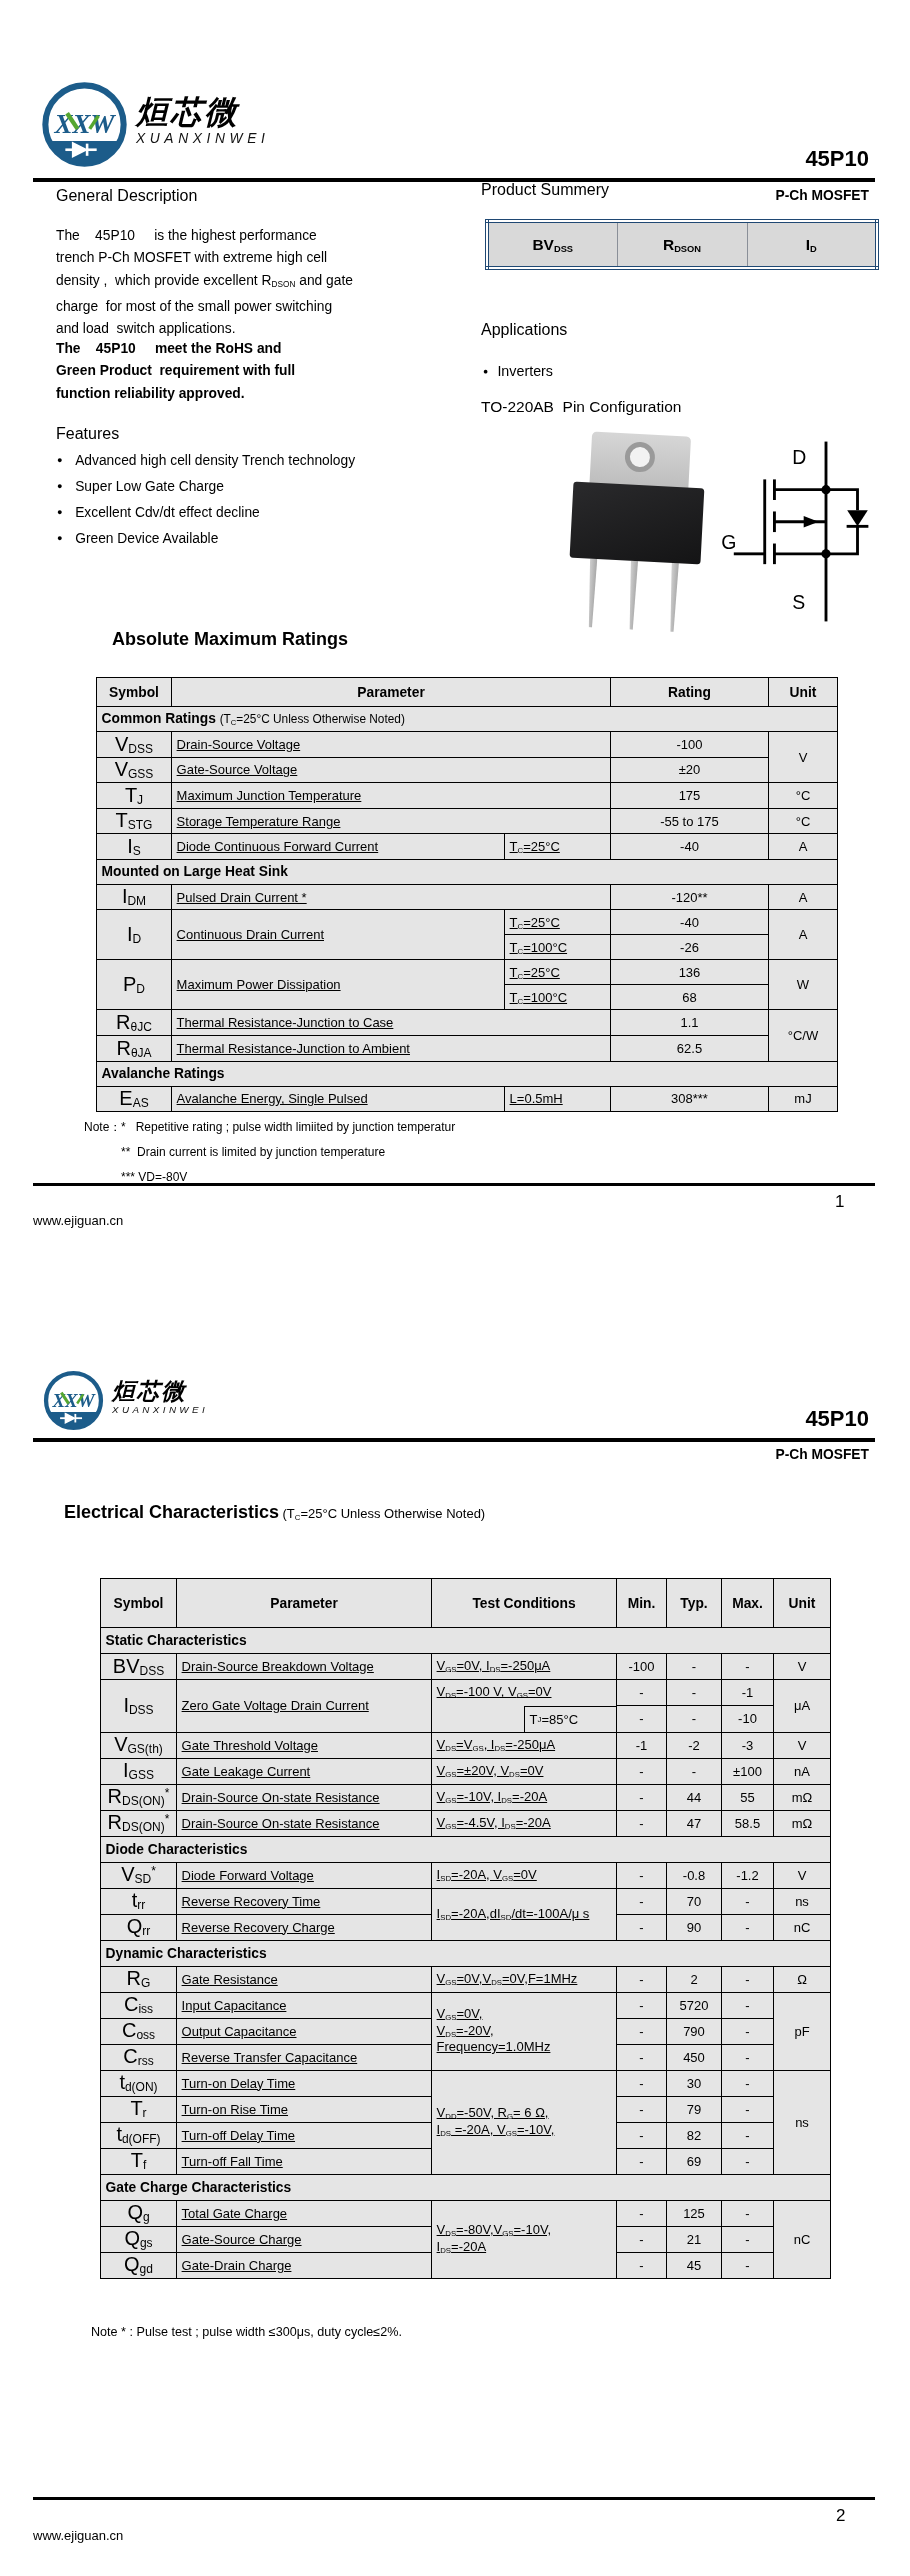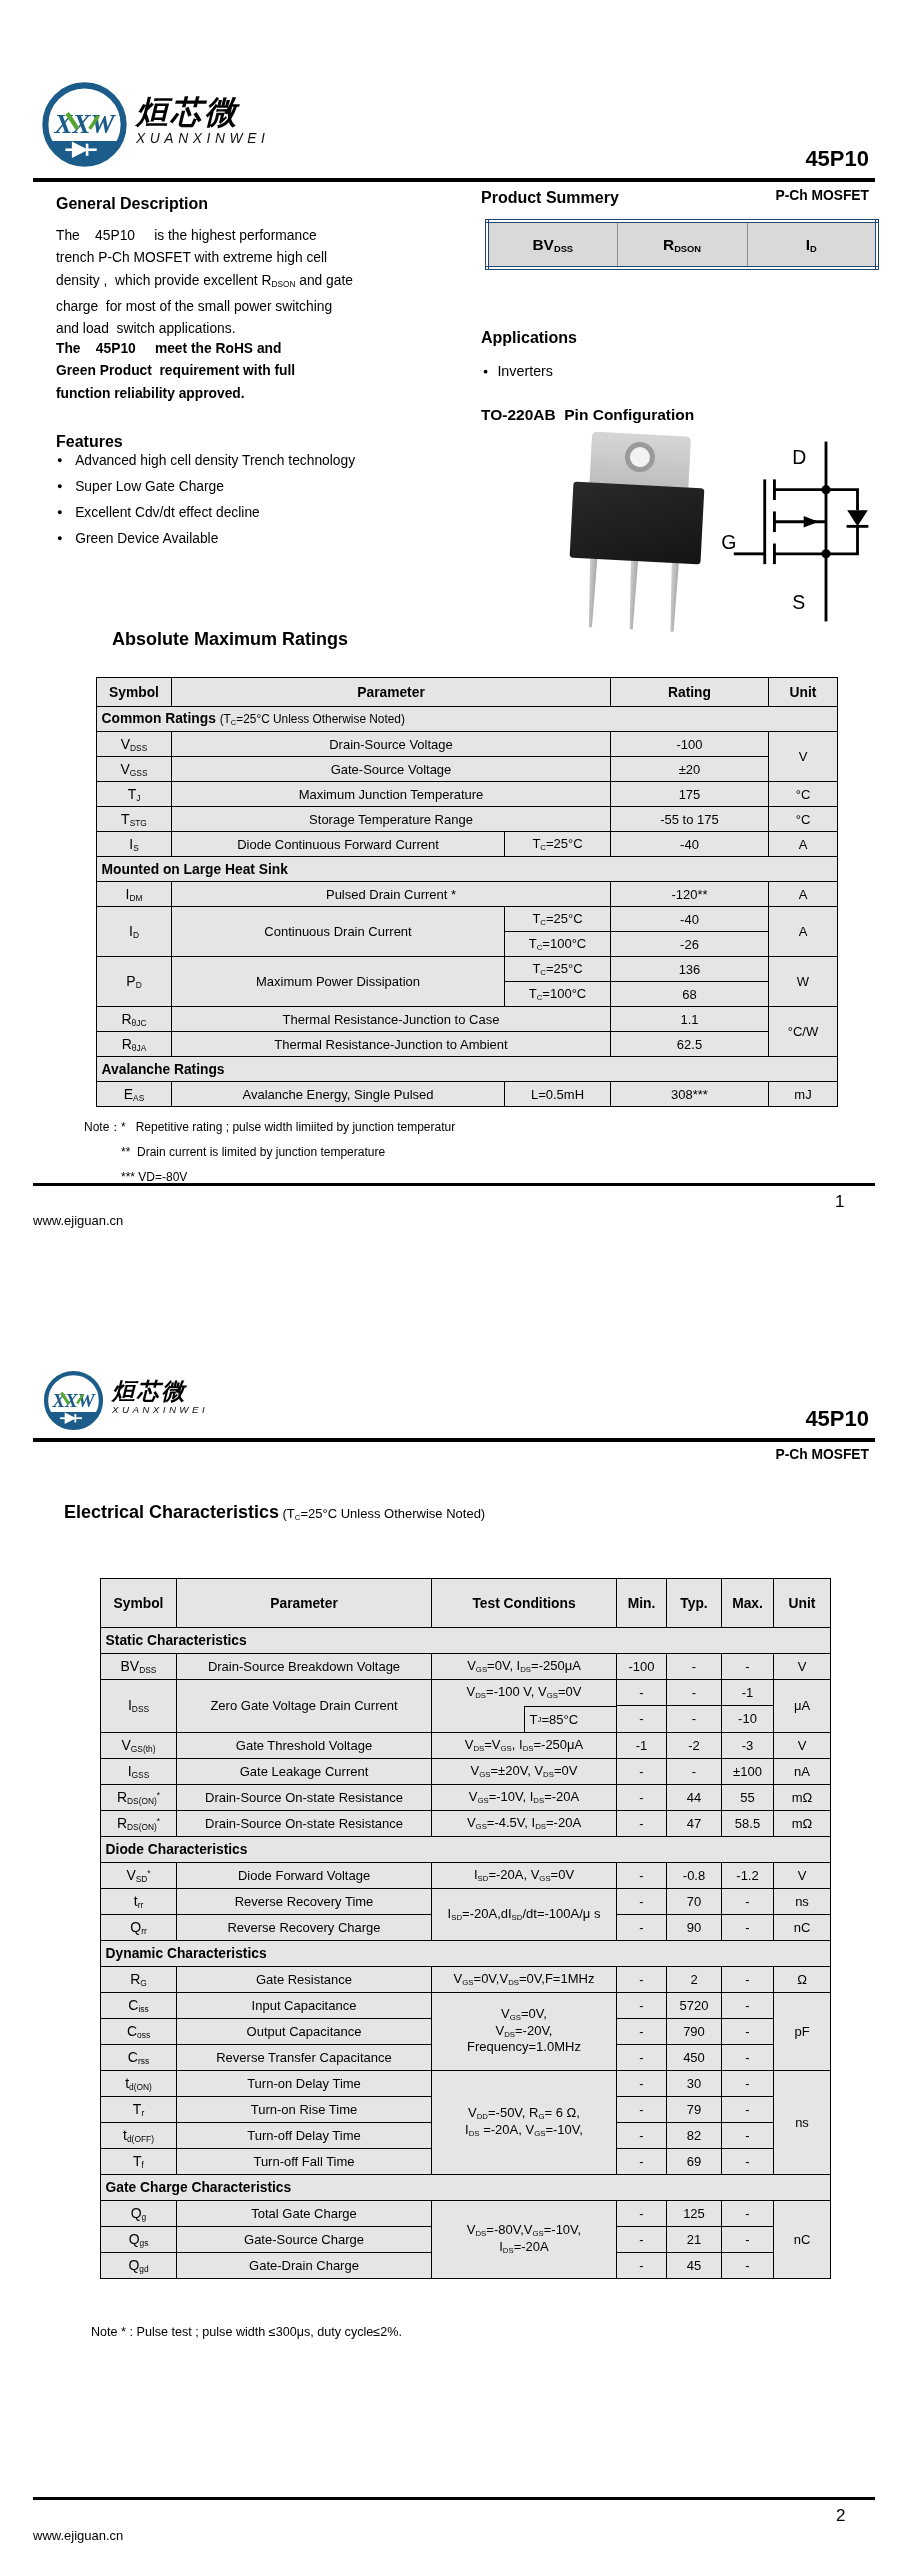--- a/index.html
+++ b/index.html
@@ -13,21 +13,21 @@
   .logo .ltxt{margin-left:8px;}
   .lg1 .cn{font-size:32px;font-weight:bold;line-height:1.05;margin-top:15px;letter-spacing:2.3px;}
   .lg1 .en{font-size:13.8px;letter-spacing:4.6px;margin-top:1.1px;color:#111;}
   .lg2 .cn{font-size:23px;font-weight:bold;line-height:1.05;margin-top:9.2px;letter-spacing:1.7px;}
   .lg2 .en{font-size:9.8px;letter-spacing:3.4px;margin-top:0.6px;color:#111;}
   .partno{font-size:22px;font-weight:bold;}
   .rule{background:#000;height:4px;}
   .subtitle{font-size:13.8px;font-weight:bold;}
 
   .h1{font-size:18px;font-weight:bold;}
-  .h2{font-size:16px;font-weight:bold;white-space:pre-wrap;margin-top:8px;}
+  .h2{font-size:16px;font-weight:normal;white-space:pre-wrap;}
   .para{font-size:13.8px;line-height:22.4px;white-space:pre-wrap;}
   .feat-row{display:flex;align-items:baseline;height:26px;font-size:13.8px;}
   .feat-row .bul{font-size:9.2px;margin-right:12.6px;position:relative;top:-1.7px;}
   .app-row{display:flex;align-items:baseline;font-size:14.3px;}
   .app-row .bul{font-size:8.6px;margin-right:9.2px;position:relative;top:-1.7px;}
 
   
   .pstable{border-collapse:collapse;table-layout:fixed;border:4px double #1F4873;width:394px;}
   .pstable td{text-align:center;font-size:15.5px;overflow:hidden;}
   .pstable .hd td{background:#D9D9D9;font-weight:bold;height:41px;border-bottom:3.4px double #1F4873;}
@@ -38,22 +38,22 @@
   .dtable{border-collapse:collapse;table-layout:fixed;border:1.7px solid #000;background:#e5e5e5;}
   .dtable td{border:1.1px solid #000;font-size:13px;padding:0.6px 4.6px;overflow:hidden;vertical-align:middle;}
   .dtable tr{height:25px;}
   .ec tr{height:26px;}
   .dtable tr.hrow{height:29px;}
   .ec tr.hrow{height:49px;}
   .dtable .hrow td{font-weight:bold;text-align:center;border-bottom:1.7px solid #000;font-size:13.8px;}
   .dtable tr.sec td{border-top:1.7px solid #000;border-bottom:1.7px solid #000;font-weight:bold;
                     text-align:left;font-size:13.8px;padding-left:4.6px;}
   .dtable td.c{text-align:center;}
-  .dtable td.l{text-align:center;}
-  .dtable td.sym{text-align:center;font-size:14px;}
+  .dtable td.l{text-align:left;text-decoration:underline;}
+  .dtable td.sym{text-align:center;font-size:20px;}
   .dtable td.cond{line-height:1.3;}
   td.nob{border-bottom:none;}
   td.subwrap{border-top:none;padding:0;}
   .subbox{margin-left:auto;width:92px;height:26px;border-left:1.1px solid #000;border-top:1.1px solid #000;
           display:flex;align-items:center;padding-left:4.6px;box-sizing:border-box;font-size:13px;}
 
   sub{font-size:0.6em;vertical-align:-0.2em;}
   sup{font-size:0.6em;vertical-align:0.5em;}
   span.n{font-weight:400;font-size:0.86em;}
   sub.n{font-weight:400;font-size:0.55em;}

